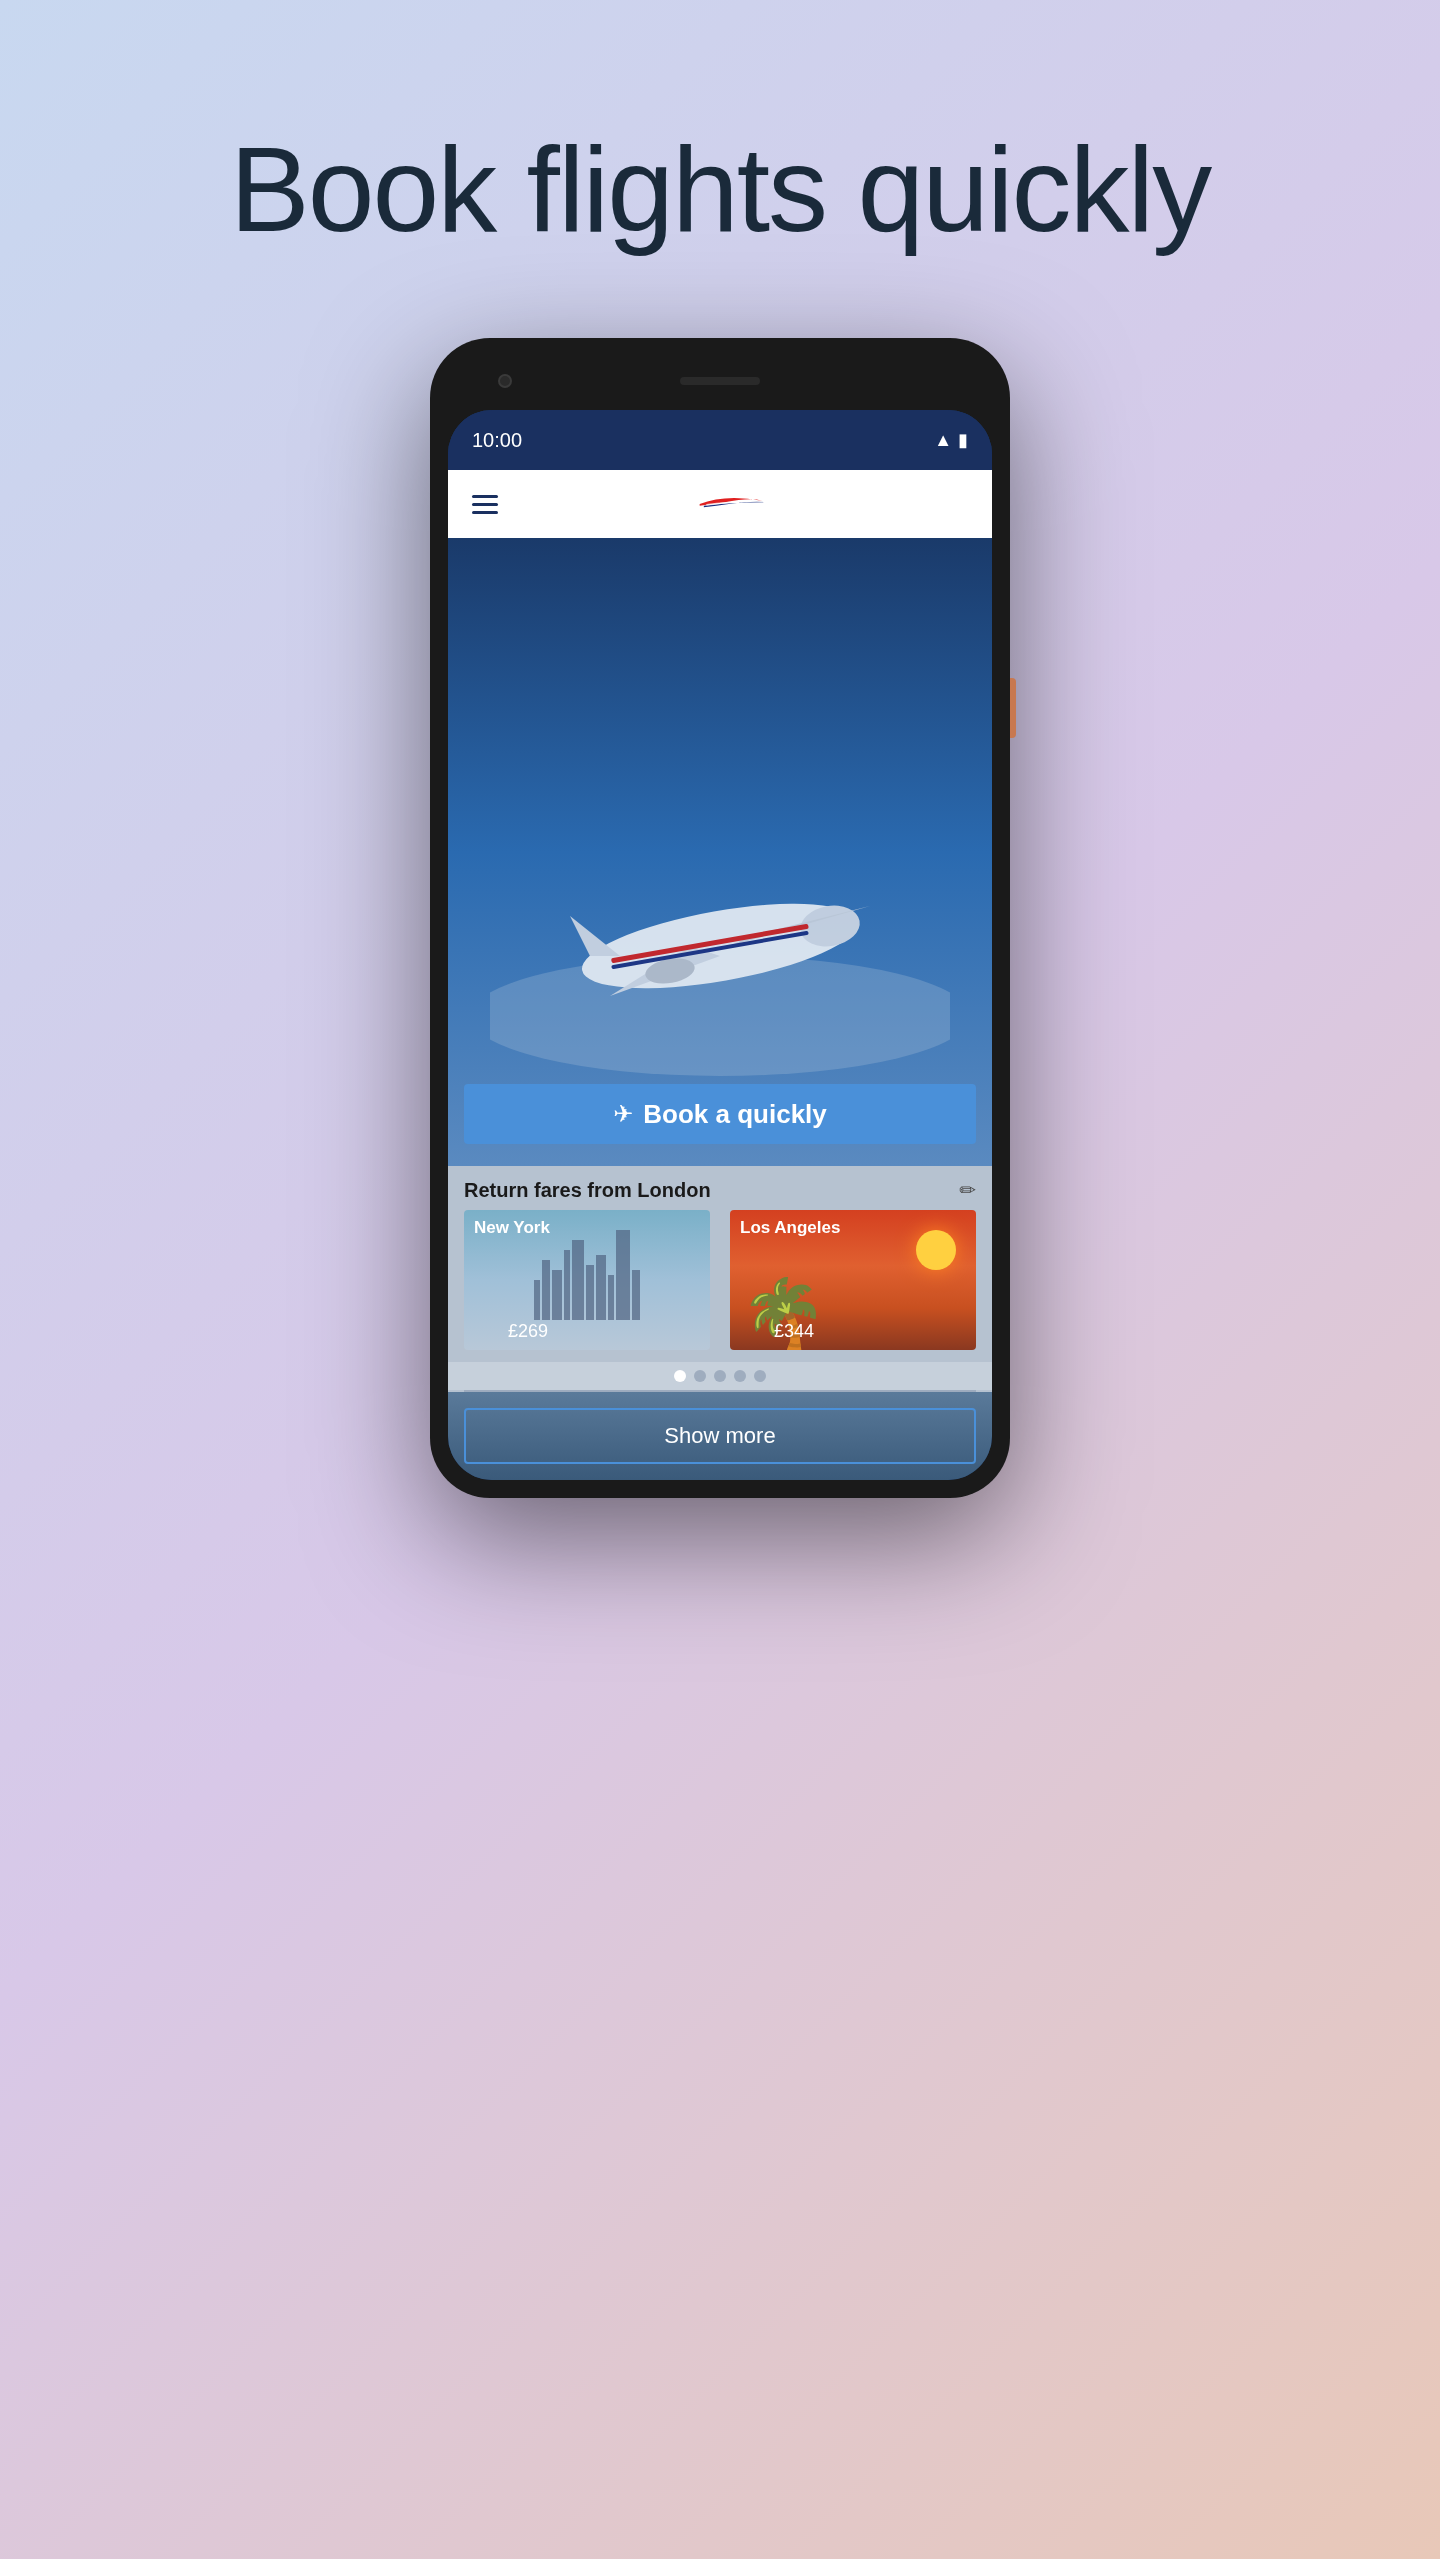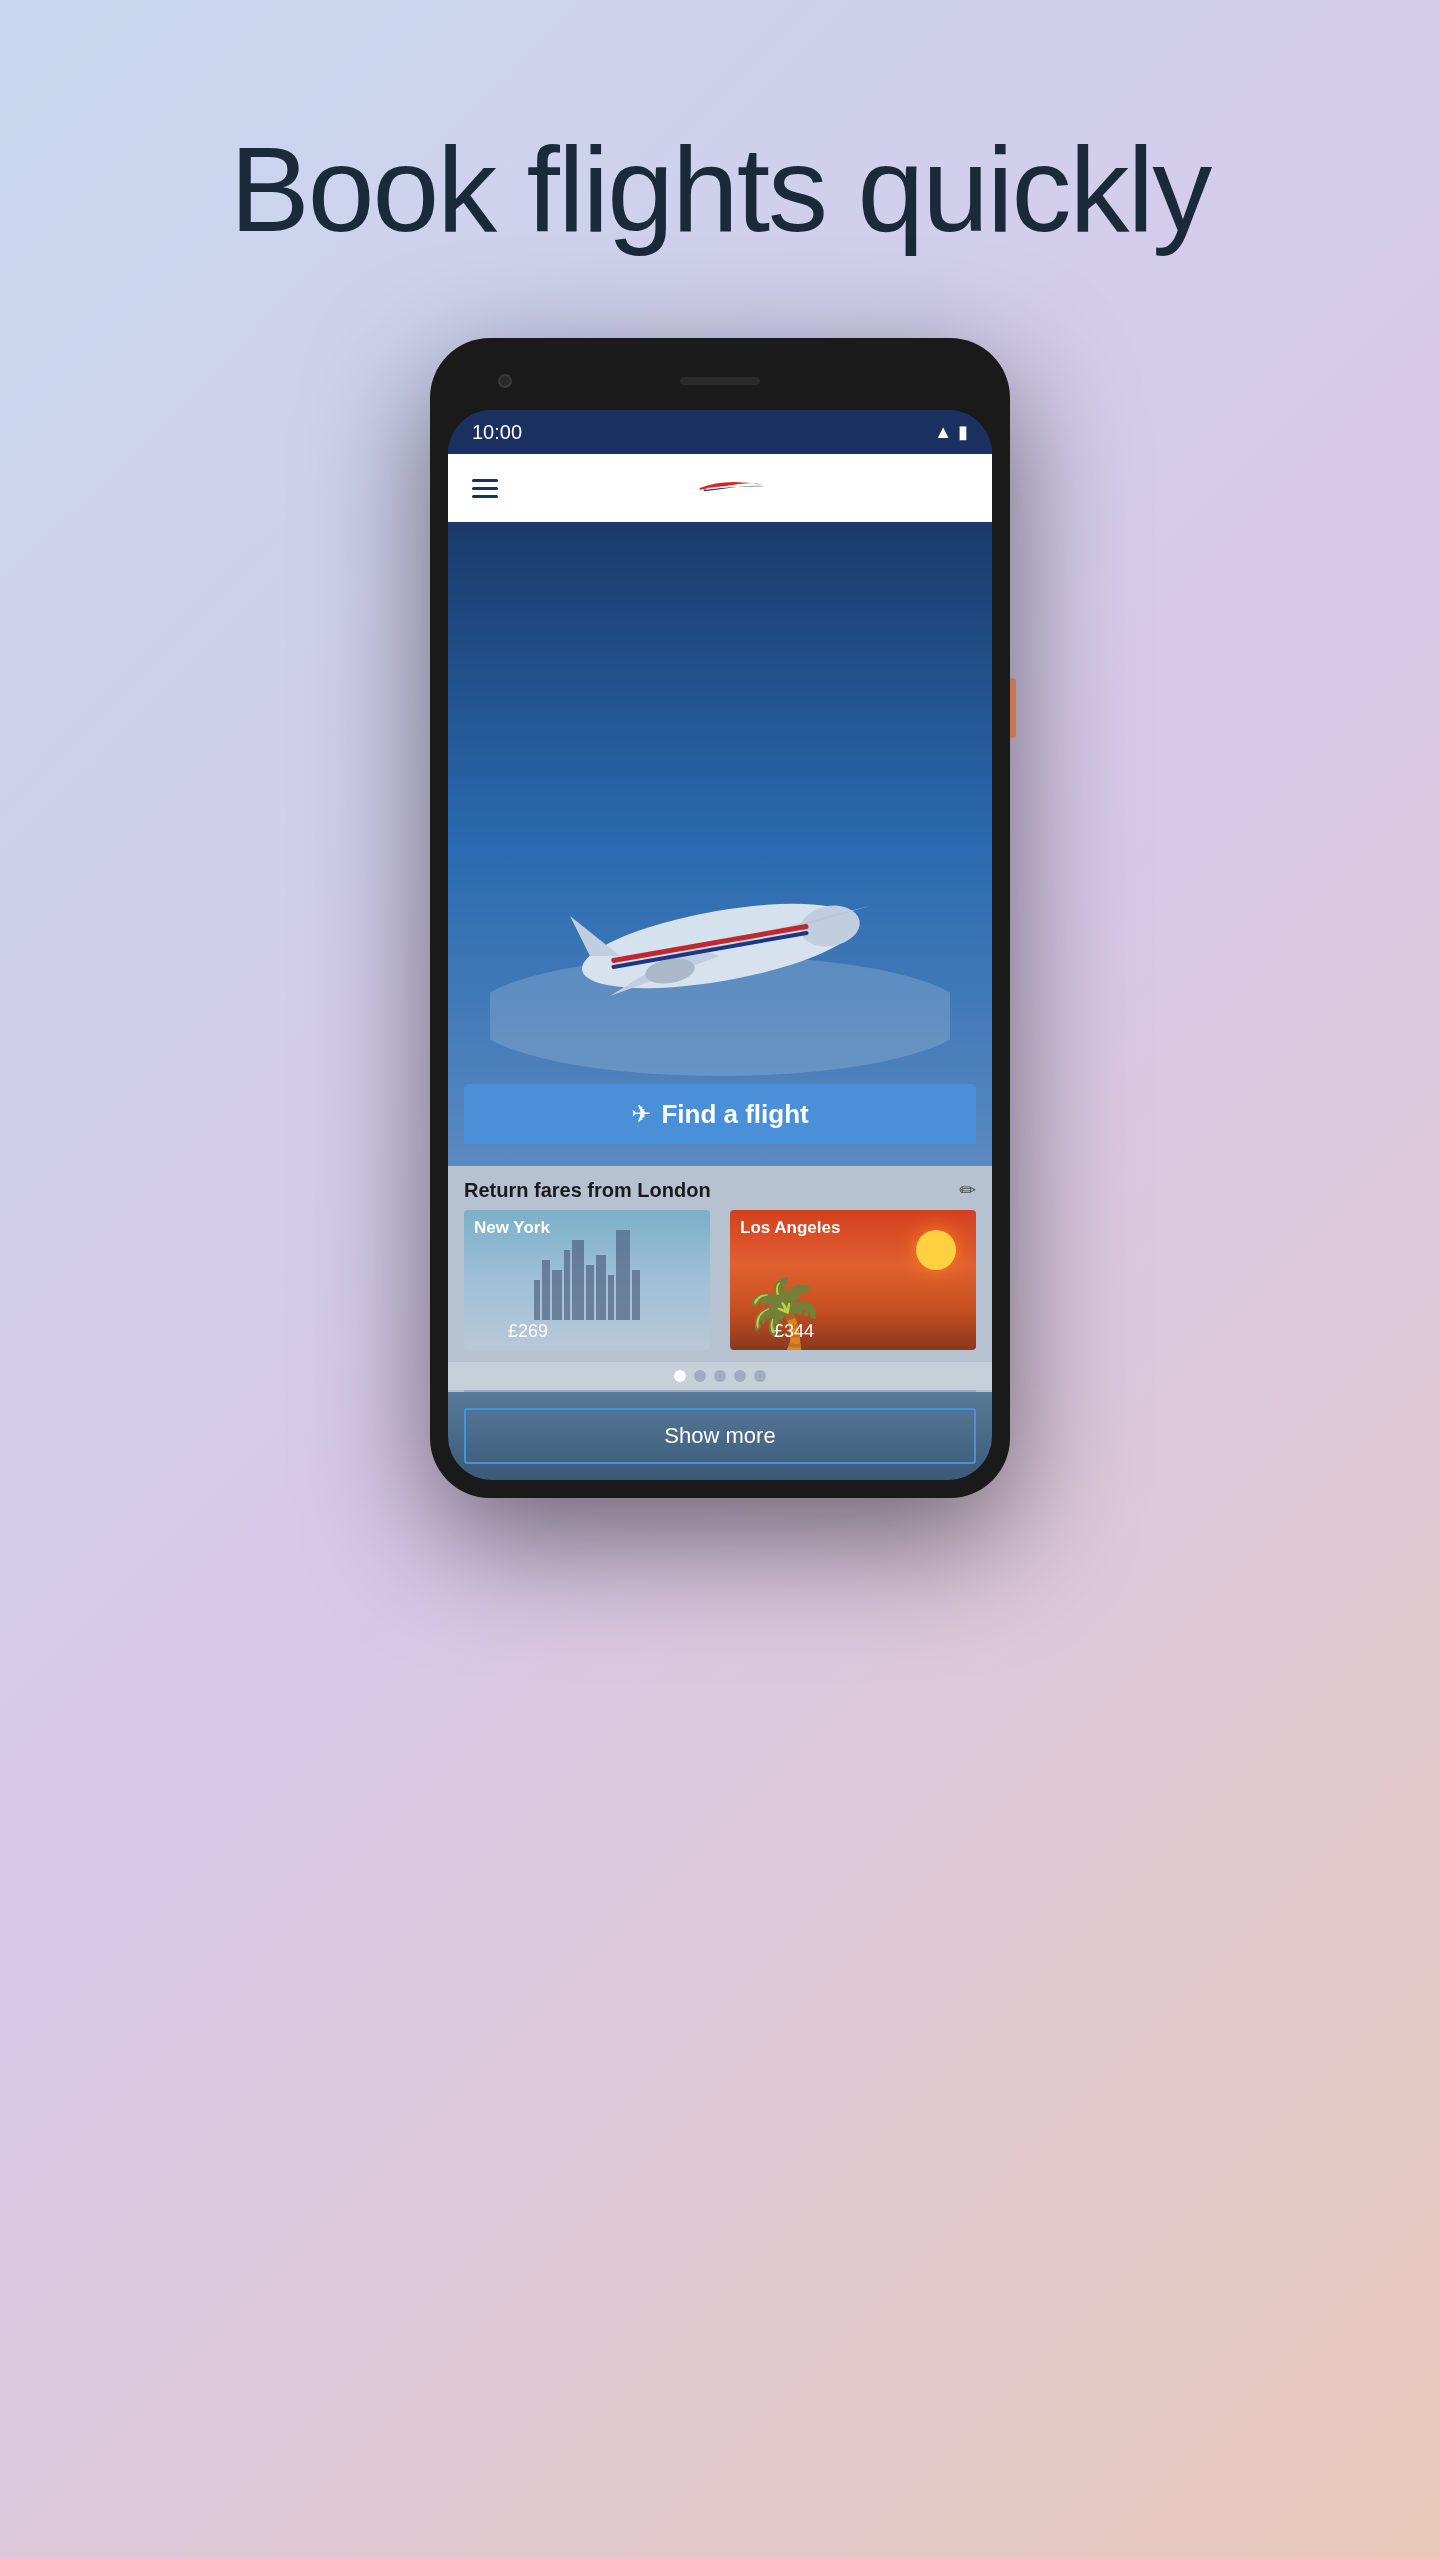--- a/index.html
+++ b/index.html
@@ -81,21 +81,21 @@
       background: #1a3a6a;
       border-radius: 44px;
       overflow: hidden;
       display: flex;
       flex-direction: column;
     }
 
     
     .status-bar {
       background: #1a3060;
-      height: 44px;
+      height: 60px;
       display: flex;
       align-items: center;
       justify-content: space-between;
       padding: 8px 24px;
       flex-shrink: 0;
     }
 
     .status-time {
       color: white;
       font-size: 20px;
@@ -462,21 +462,21 @@
           <ellipse cx="180" cy="155" rx="25" ry="12" fill="#b8c0cc" transform="rotate(-10 180 155)"></ellipse>
 
           <rect x="120" y="125" width="200" height="5" fill="#d02020" transform="rotate(-10 220 128)" rx="2"></rect>
           <rect x="120" y="132" width="200" height="4" fill="#1a3080" transform="rotate(-10 220 134)" rx="2"></rect>
         </svg>
       </div>
 
       <div class="action-buttons">
         <button class="book-flight-btn">
           <span class="plane-icon">✈</span>
-          <span class="btn-text">Find a flight</span>
+          <span class="btn-text">Book a quickly</span>
         </button>
       </div>
     </div>
 
     <div class="fares-section">
       <div class="fares-header">
         <span class="fares-title">Return fares from London</span>
         <span class="edit-icon">✏</span>
       </div>
 

